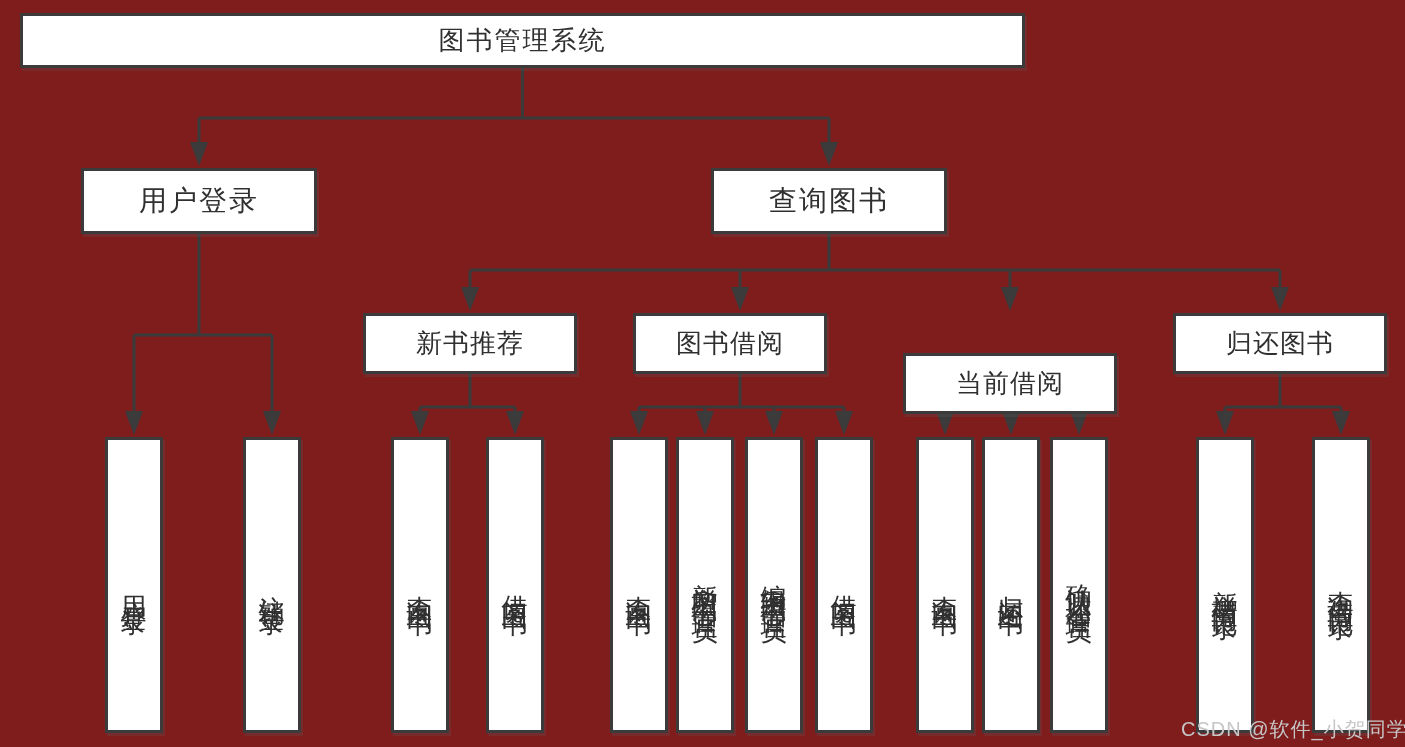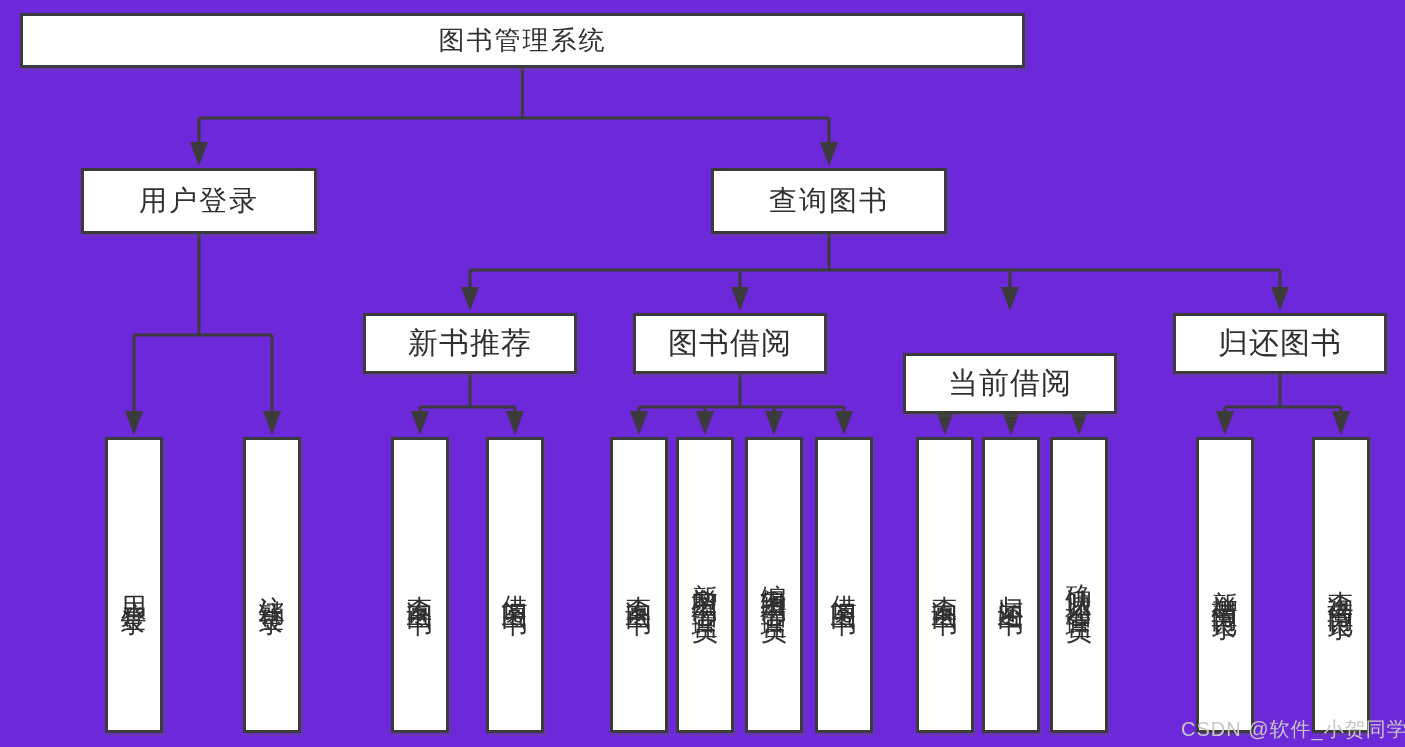--- a/index.html
+++ b/index.html
@@ -5,21 +5,21 @@
   html, body {
     margin: 0;
     padding: 0;
     background: #ffffff;
     font-family: "Liberation Sans", "DejaVu Sans", sans-serif;
   }
   .canvas {
     position: relative;
     width: 1405px;
     height: 747px;
-    background: #6d28d9;
+    background: #7f1d1d;
     overflow: hidden;
   }
   svg.connectors {
     position: absolute;
     left: 0; top: 0;
     width: 1405px; height: 747px;
   }
   svg.connectors path {
     stroke: #3b3b3b;
     stroke-width: 3;
@@ -36,21 +36,21 @@
     background: #ffffff;
     color: #303030;
     display: flex;
     align-items: center;
     justify-content: center;
     text-align: center;
     box-shadow: 2px 3px 0 rgba(90,90,90,0.25);
   }
   .box.root  { font-size: 26px; letter-spacing: 2px; }
   .box.lv1   { font-size: 28px; letter-spacing: 2px; }
-  .box.lv2   { font-size: 30px; letter-spacing: 1px; }
+  .box.lv2   { font-size: 26px; letter-spacing: 1px; }
   .box.leaf  { font-size: 26px; }
   .box.leaf span {
     display: block;
     writing-mode: vertical-rl;
     text-orientation: mixed;
     letter-spacing: 5px;
     line-height: 1;
   }
   .watermark {
     position: absolute;

